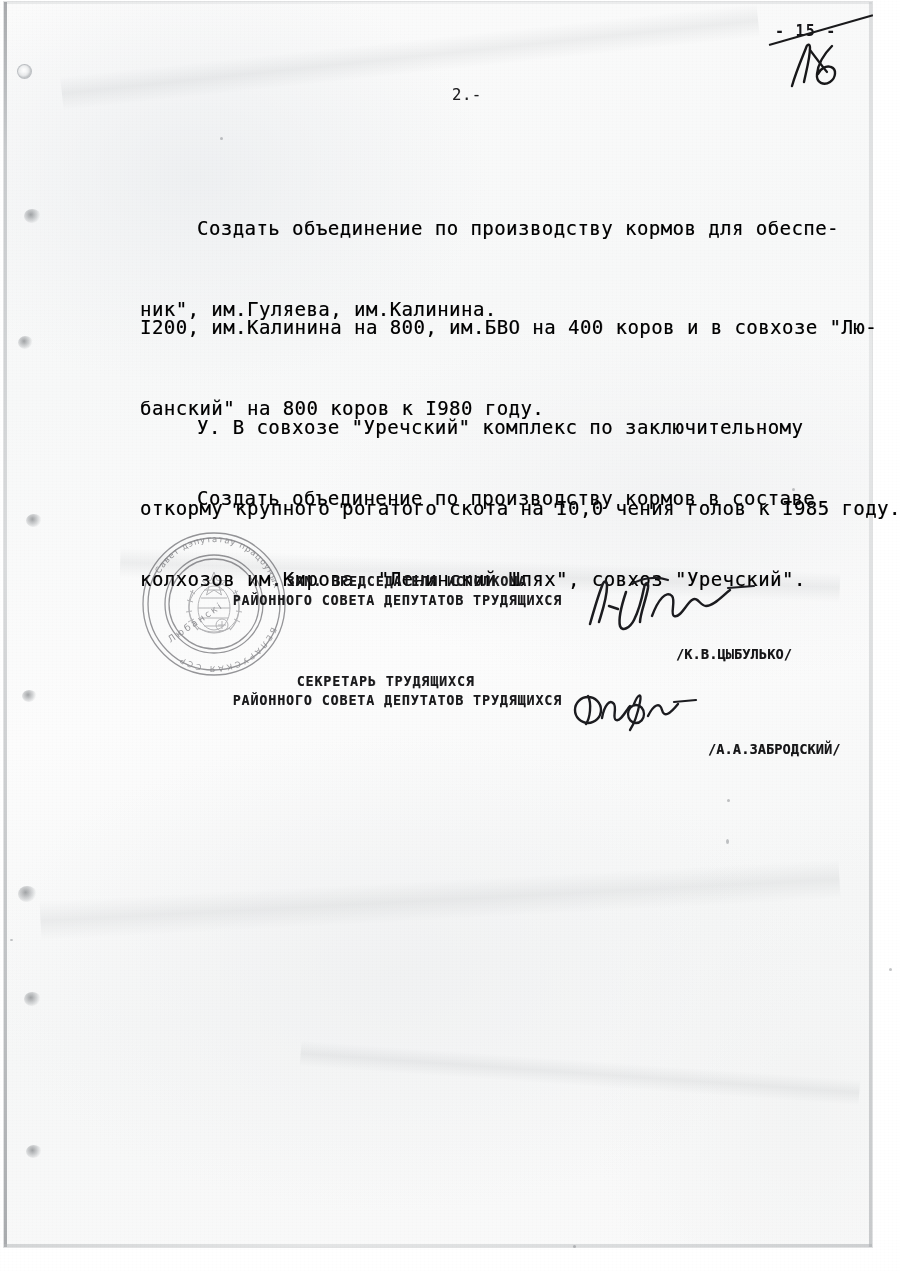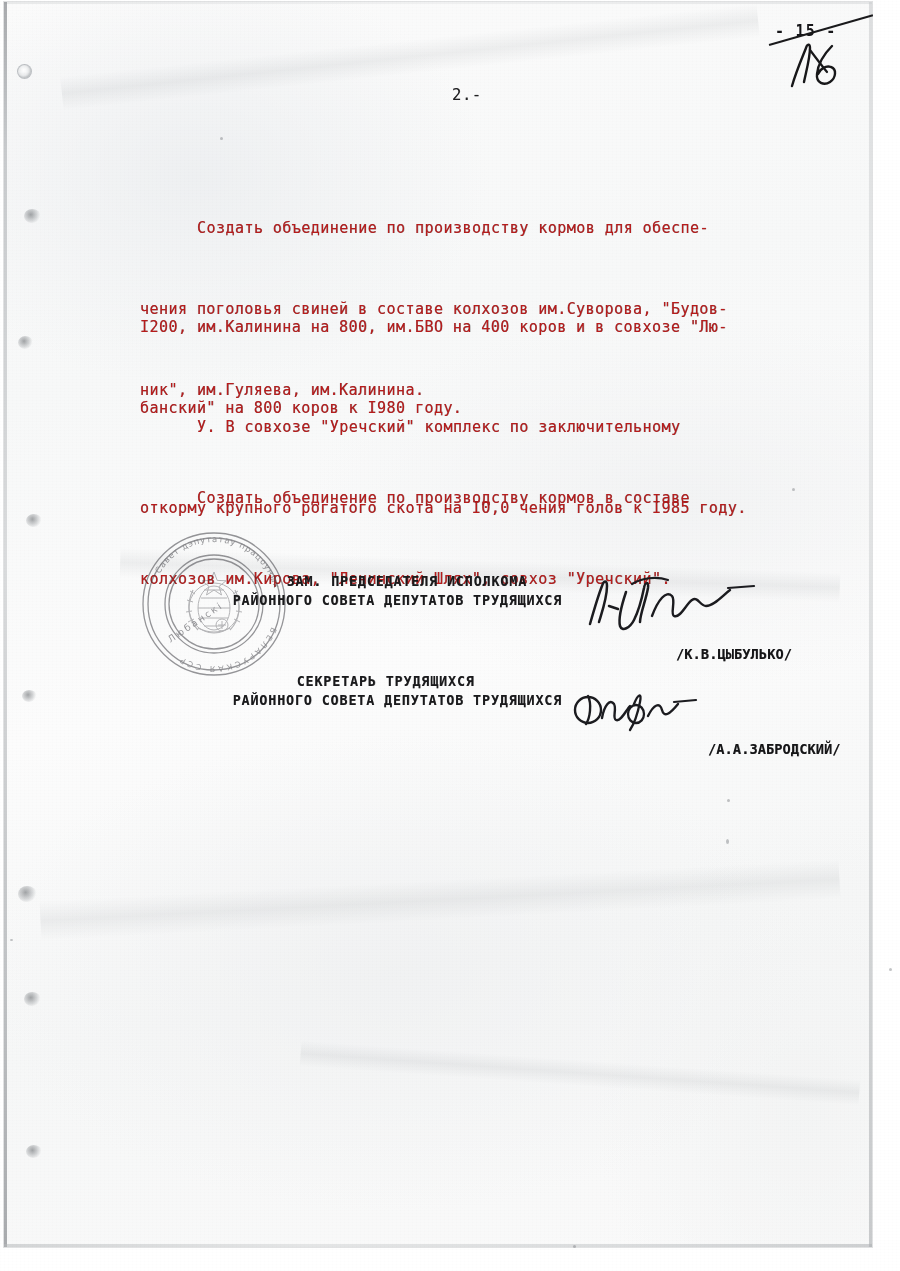--- a/index.html
+++ b/index.html
@@ -95,23 +95,23 @@
     pointer-events: none;
     border-radius: 50%;
     border: 1px solid rgba(170,174,178,0.7);
     background: radial-gradient(circle at 45% 40%, rgba(255,255,255,0.95) 0%, rgba(226,228,230,0.8) 60%, rgba(198,201,204,0.6) 100%);
     box-shadow: inset -1px -1px 2px rgba(150,154,158,0.5);
   }
 
   
   .typed {
     position: absolute;
-    color: #b91c1c;
-    font-family: "DejaVu Sans Mono", "Liberation Mono", monospace;
-    font-size: 15px;
+    color: #000000;
+    font-family: "DejaVu Sans Mono", "Liberation Mono", monospace;
+    font-size: 19px;
     letter-spacing: 0.45px;
     white-space: pre;
     line-height: 27px;
     text-shadow: 0.35px 0 0 rgba(40,40,42,0.45), -0.3px 0.3px 0 rgba(60,60,62,0.22);
   }
 
   .page-marker {
     position: absolute;
     left: 452px;
     top: 86px;
@@ -227,21 +227,20 @@
   <svg class="folio-hand" viewBox="0 0 70 52">
     <path d="M6 48 C10 34 16 20 20 10 C21 6 24 5 24 10 C24 20 20 34 18 44" fill="none" stroke="#18181a" stroke-width="2.4" stroke-linecap="round"></path>
     <path d="M24 12 C30 20 36 28 41 34" fill="none" stroke="#18181a" stroke-width="2.2" stroke-linecap="round"></path>
     <path d="M46 8 C38 16 32 26 31 36 C30 45 38 48 44 44 C50 40 51 31 45 29 C40 27 34 31 32 36" fill="none" stroke="#18181a" stroke-width="2.4" stroke-linecap="round"></path>
   </svg>
 
   <div class="page-marker">2.-</div>
 
   <div class="typed body-block" style="top:161px;">
     <span class="line indent">Создать объединение по производству кормов для обеспе-</span>
-    <span class="line">чения поголовья свиней в составе колхозов им.Суворова, "Будов-</span>
     <span class="line">ник", им.Гуляева, им.Калинина.</span>
   </div>
 
   <div class="typed body-block" style="top:260px;">
     <span class="line">I200, им.Калинина на 800, им.БВО на 400 коров и в совхозе "Лю-</span>
     <span class="line">банский" на 800 коров к I980 году.</span>
   </div>
 
   <div class="typed body-block" style="top:360px;">
     <span class="line indent">У. В совхозе "Уречский" комплекс по заключительному</span>

